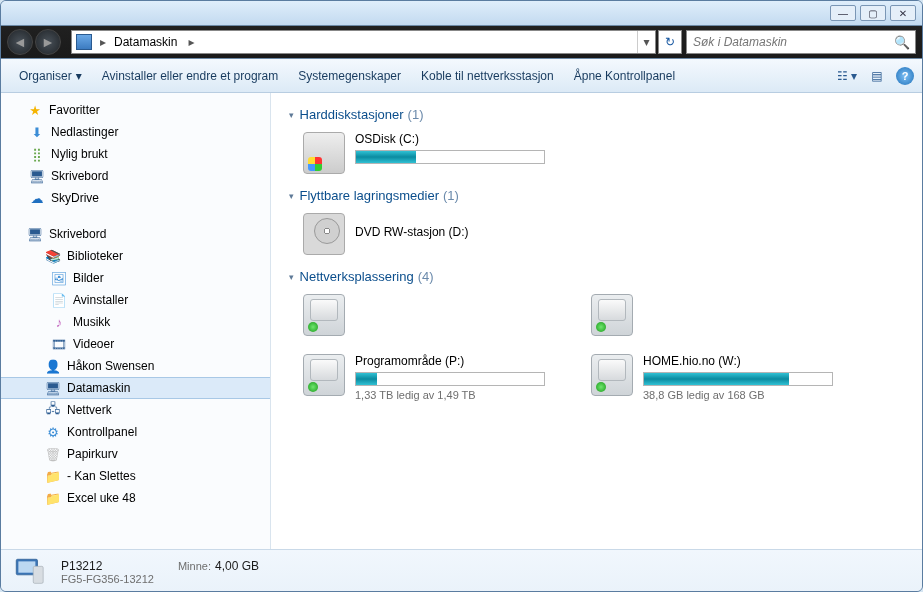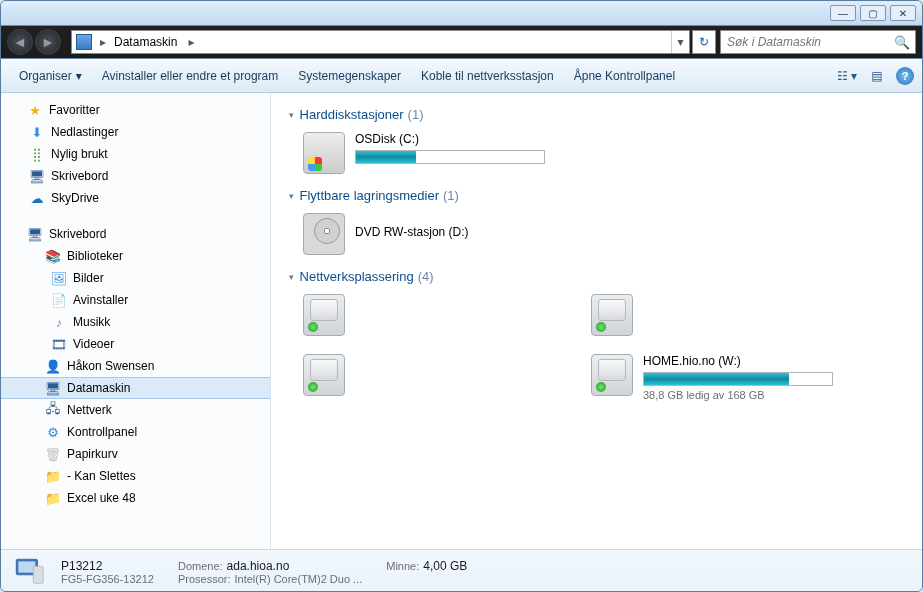--- a/index.html
+++ b/index.html
@@ -84,21 +84,21 @@
     border-left:1px solid #ccc;
     margin-left:auto;
     cursor:pointer;
   }
   .refresh-btn {
     width:24px;height:24px;background:#fff;border:1px solid #888;
     display:flex;align-items:center;justify-content:center;
     color:#1556a0; cursor:pointer; margin-right:4px;
   }
   .searchbox {
-    width: 196px;
+    width: 230px;
     height:24px;
     background:#fff;
     border:1px solid #888;
     display:flex;align-items:center;
     padding:0 4px;
   }
   .searchbox input {
     flex:1;border:none;outline:none;font-style:italic;color:#888;font-size:12px;
   }
   .search-icon { color:#2a5a90; font-size:13px; cursor:pointer;}
@@ -445,20 +445,27 @@
     </div>
     <div class="drive-row">
       <div class="drive">
         <div class="drive-icon net-icon"></div>
       </div>
       <div class="drive">
         <div class="drive-icon net-icon"></div>
       </div>
       <div class="drive">
         <div class="drive-icon net-icon"></div>
+        <div class="drive-info">
+          <div class="drive-name">Programområde (P:)</div>
+          <div class="drive-bar">
+              <div class="drive-bar-fill" style="width:11%"></div>
+            </div>
+          <div class="drive-sub">1,33 TB ledig av 1,49 TB</div>
+        </div>
       </div>
       <div class="drive">
         <div class="drive-icon net-icon"></div>
         <div class="drive-info">
           <div class="drive-name">HOME.hio.no (W:)</div>
           <div class="drive-bar">
               <div class="drive-bar-fill" style="width:77%"></div>
             </div>
           <div class="drive-sub">38,8 GB ledig av 168 GB</div>
         </div>
@@ -475,20 +482,16 @@
         <rect x="9" y="9" width="24" height="16" fill="#bcd8f2"></rect>
         <rect x="30" y="16" width="14" height="24" rx="2" fill="#d8dde2" stroke="#a7afb7"></rect>
       </svg>
   </div>
   <div class="status-cols">
     <div class="status-col">
       <div class="l1">P13212</div>
       <div class="l2">FG5-FG356-13212</div>
     </div>
     <div class="status-col">
-      <div class="l1"><span class="status-label">Domene:</span><span>ada.hioa.no</span></div>
-      <div class="l2"><span class="status-label">Prosessor:</span><span>Intel(R) Core(TM)2 Duo ...</span></div>
-    </div>
-    <div class="status-col">
       <div class="l1"><span class="status-label">Minne:</span><span>4,00 GB</span></div>
     </div>
   </div>
 </div>
 
 </body></html>

